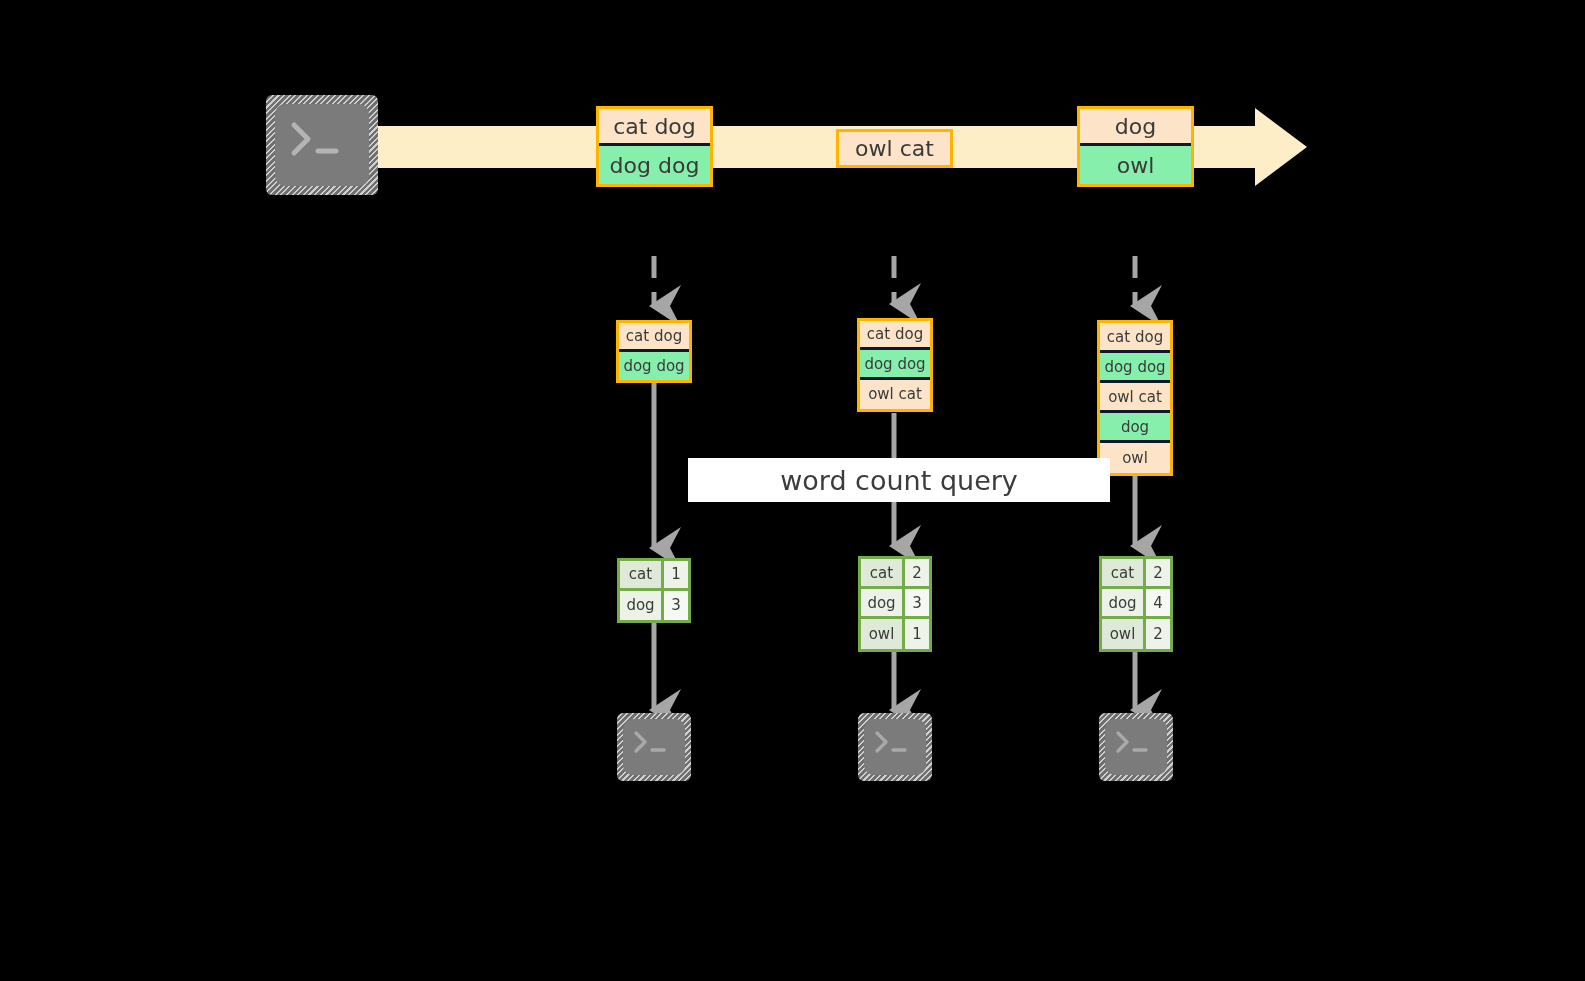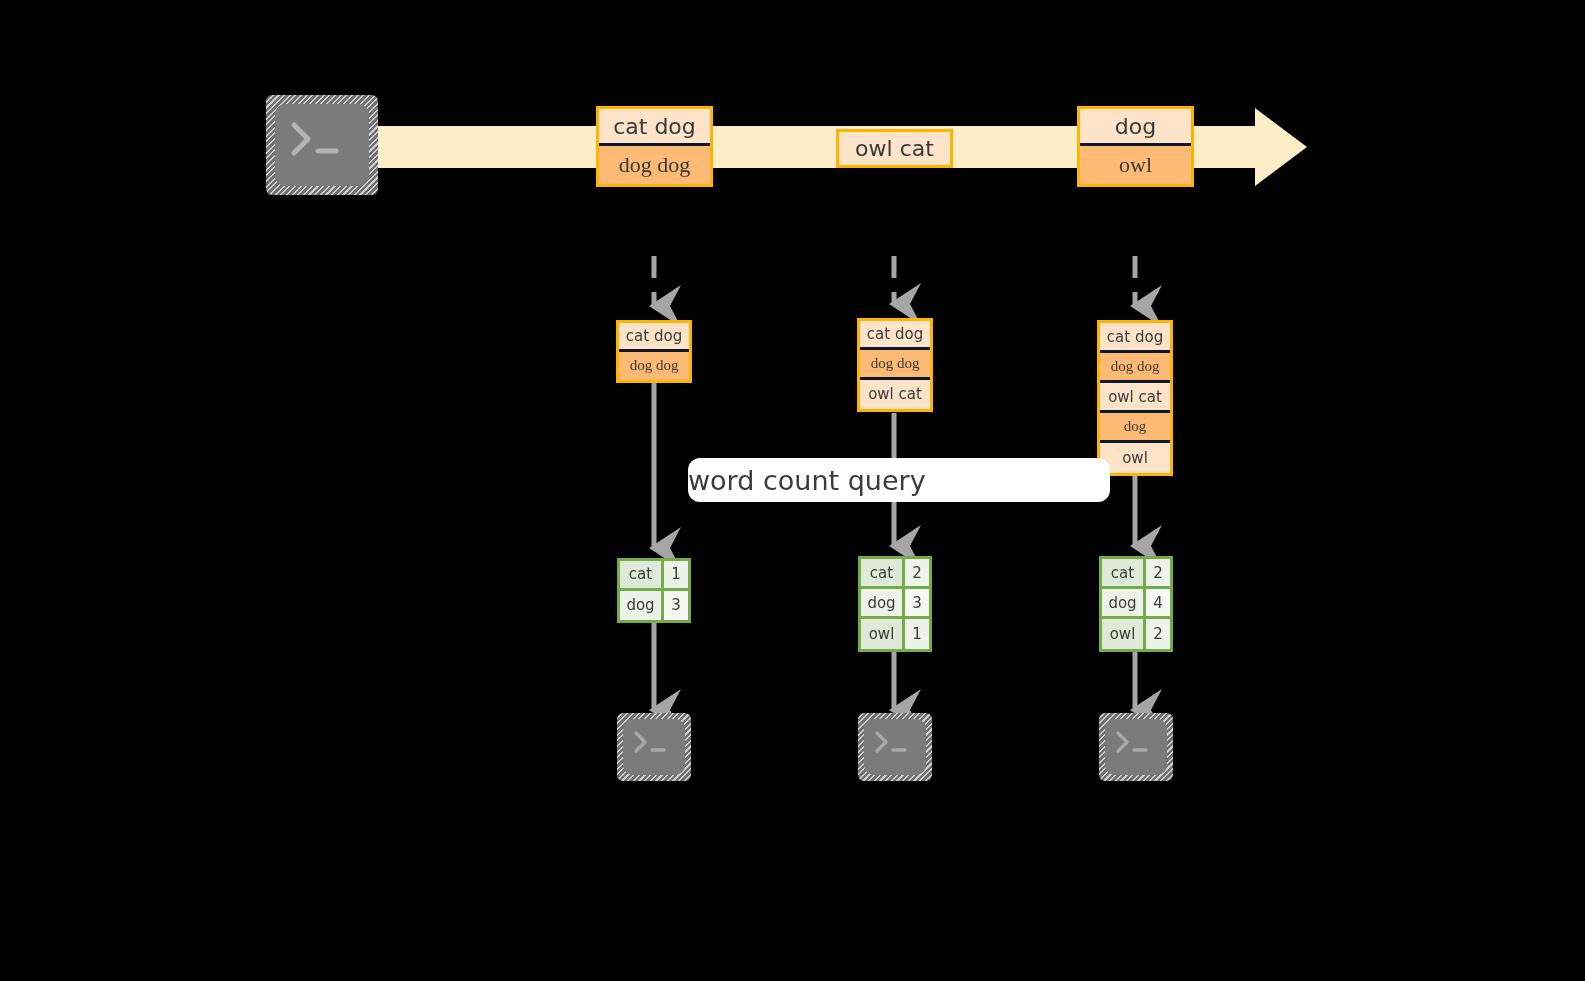--- a/index.html
+++ b/index.html
@@ -68,22 +68,21 @@
     justify-content: center;
     color: #3a3a3a;
     white-space: nowrap;
     background: #fde4c9;
     border-bottom: 3px solid #0f172a;
   }
   .rec-row:last-child {
     border-bottom: none;
   }
   .rec-row.light {
-    background: #fdba74;
-    font-family: Liberation Serif, serif;
+    background: #86efac;
   }
 
   
   .res-table {
     position: absolute;
     box-sizing: border-box;
     border: 3px solid #74ac4a;
     display: flex;
     flex-direction: column;
     background: #f3f7ef;
@@ -115,23 +114,23 @@
   .res-row.alt .res-word { background: #ecf2e7; }
   .res-row.alt .res-count { background: #f5f8f3; }
 
   
   .query-band {
     position: absolute;
     box-sizing: border-box;
     background: #ffffff;
     display: flex;
     align-items: center;
+    justify-content: center;
     color: #3c3c3c;
     white-space: nowrap;
-    border-radius: 12px;
   }
 
   
   .conn-layer {
     position: absolute;
     left: 0; top: 0;
     width: 1585px;
     height: 981px;
     pointer-events: none;
   }

